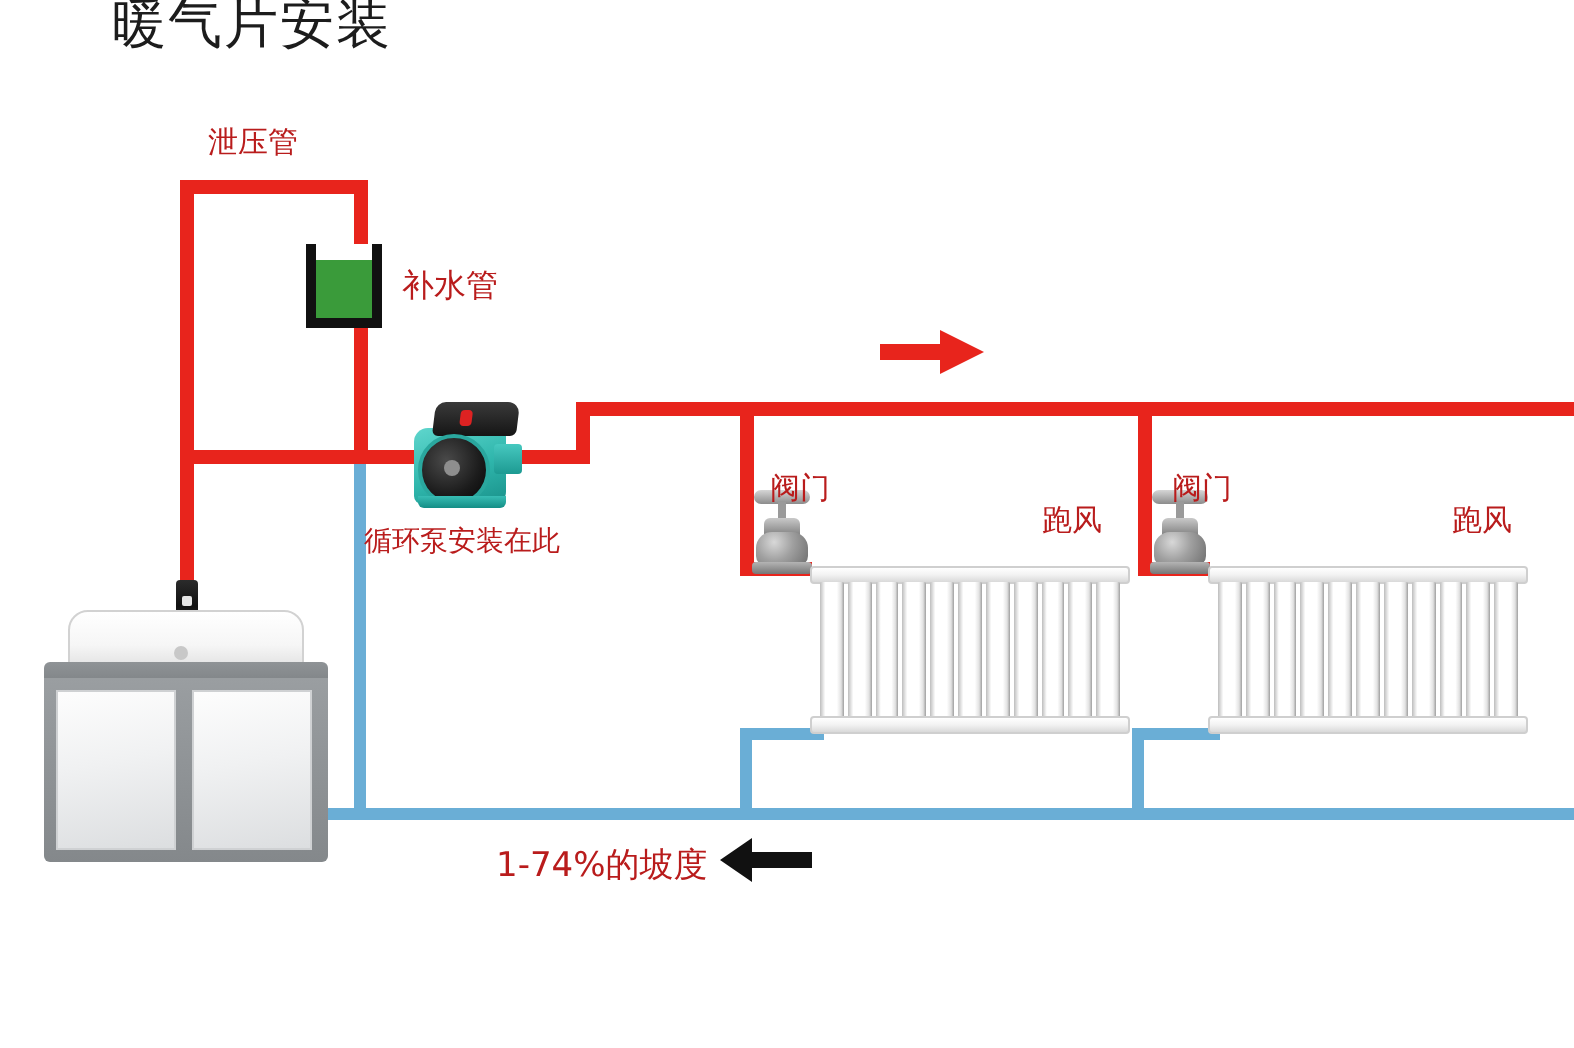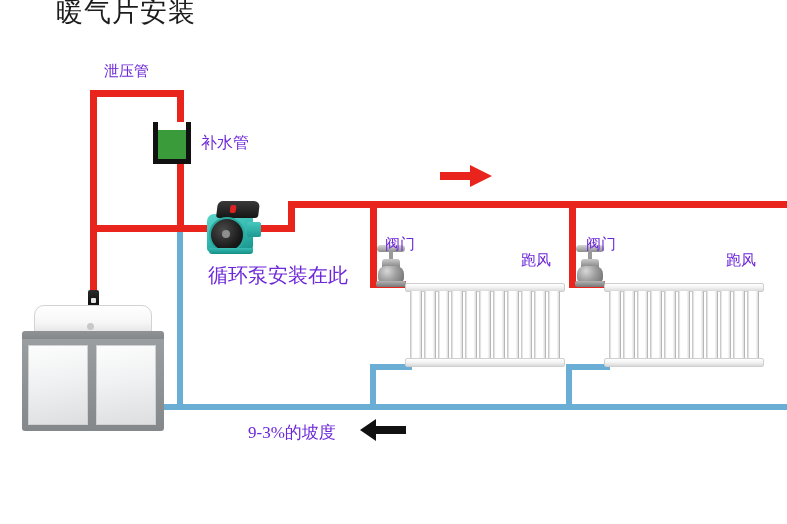--- a/index.html
+++ b/index.html
@@ -33,28 +33,27 @@
   
   .pipe-h, .pipe-v {
     position: absolute;
   }
   .red   { background: #e8241c; }
   .blue  { background: #6aaed6; }
 
   
   .lbl {
     position: absolute;
-    color: #6d28d9;
+    color: #b91c1c;
     white-space: nowrap;
     font-size: 15px;
-    font-family: Liberation Serif, serif;
   }
   .lbl-relief   { left: 104px; top: 62px; font-size: 15px; }
   .lbl-makeup   { left: 201px; top: 133px; font-size: 16px; }
-  .lbl-pump     { left: 208px; top: 262px; font-size: 20px; }
+  .lbl-pump     { left: 182px; top: 262px; font-size: 14px; }
   .lbl-valve1   { left: 385px; top: 235px; font-size: 15px; }
   .lbl-valve2   { left: 586px; top: 235px; font-size: 15px; }
   .lbl-vent1    { left: 521px; top: 251px; font-size: 15px; }
   .lbl-vent2    { left: 726px; top: 251px; font-size: 15px; }
   .lbl-slope    { left: 248px; top: 421px; font-size: 17px; }
   .lbl-note     { left: 588px; top: 418px; font-size: 14px; }
 
   
   .tank {
     position: absolute;
@@ -431,15 +430,15 @@
     <path d="M46 8 L16 8 L16 1 L0 12 L16 23 L16 16 L46 16 Z" fill="#111111"></path>
   </svg>
 
   <div class="lbl lbl-relief">泄压管</div>
   <div class="lbl lbl-makeup">补水管</div>
   <div class="lbl lbl-pump">循环泵安装在此</div>
   <div class="lbl lbl-valve1">阀门</div>
   <div class="lbl lbl-valve2">阀门</div>
   <div class="lbl lbl-vent1">跑风</div>
   <div class="lbl lbl-vent2">跑风</div>
-  <div class="lbl lbl-slope">9-3%的坡度</div>
+  <div class="lbl lbl-slope">1-74%的坡度</div>
 
 </div>
 
 </body></html>

